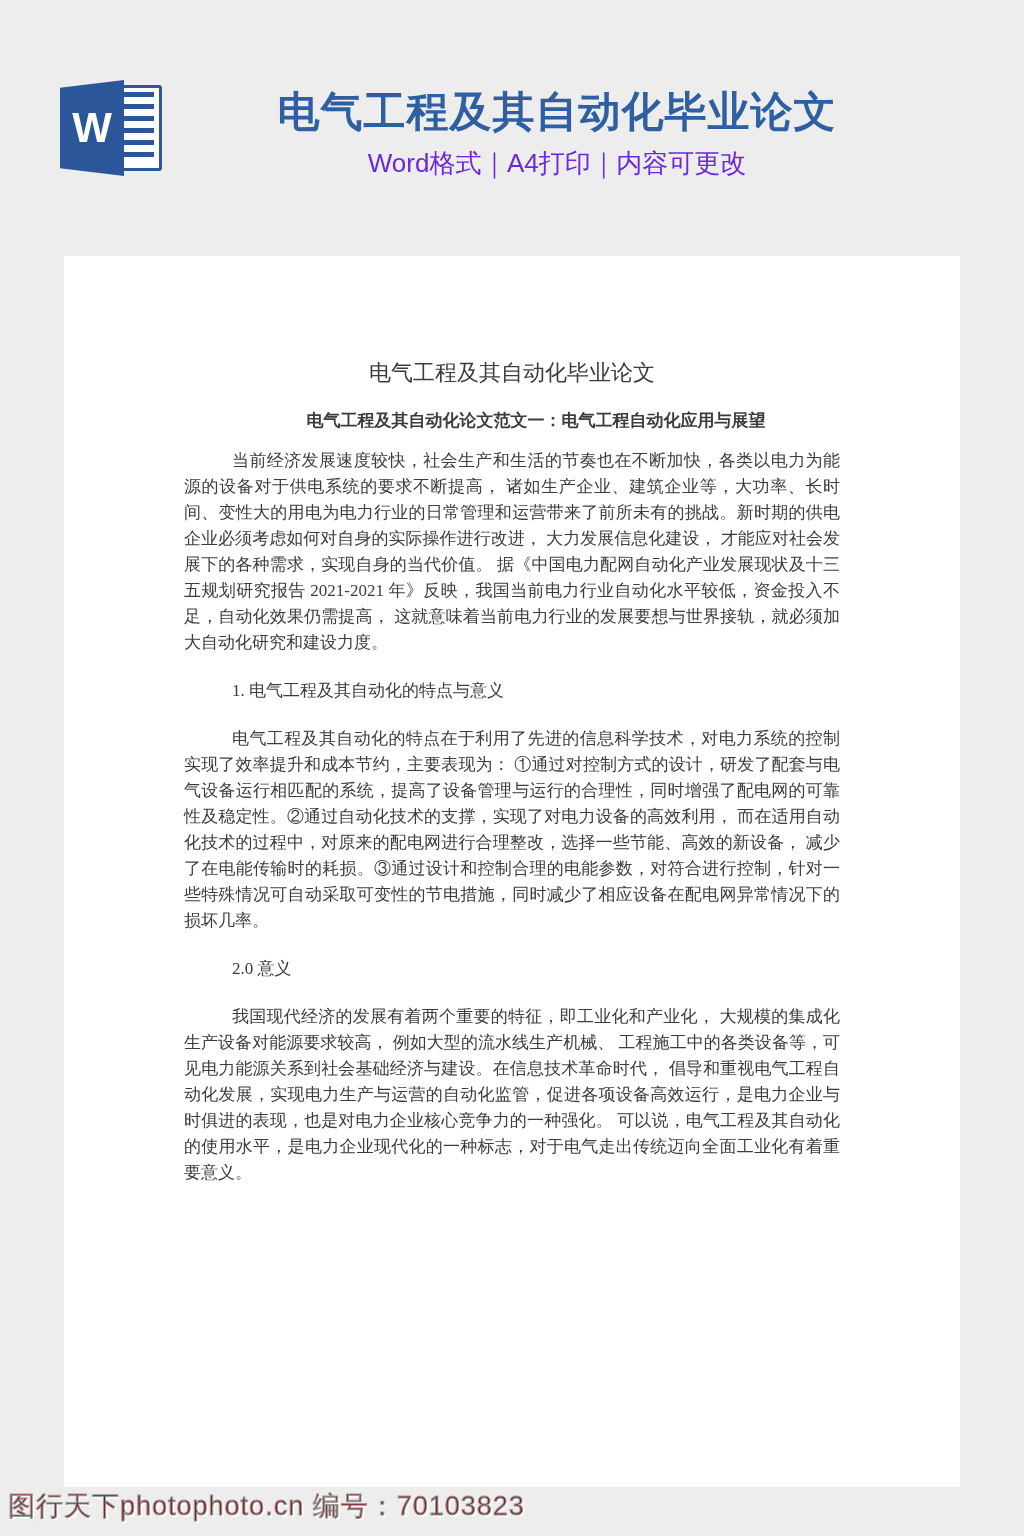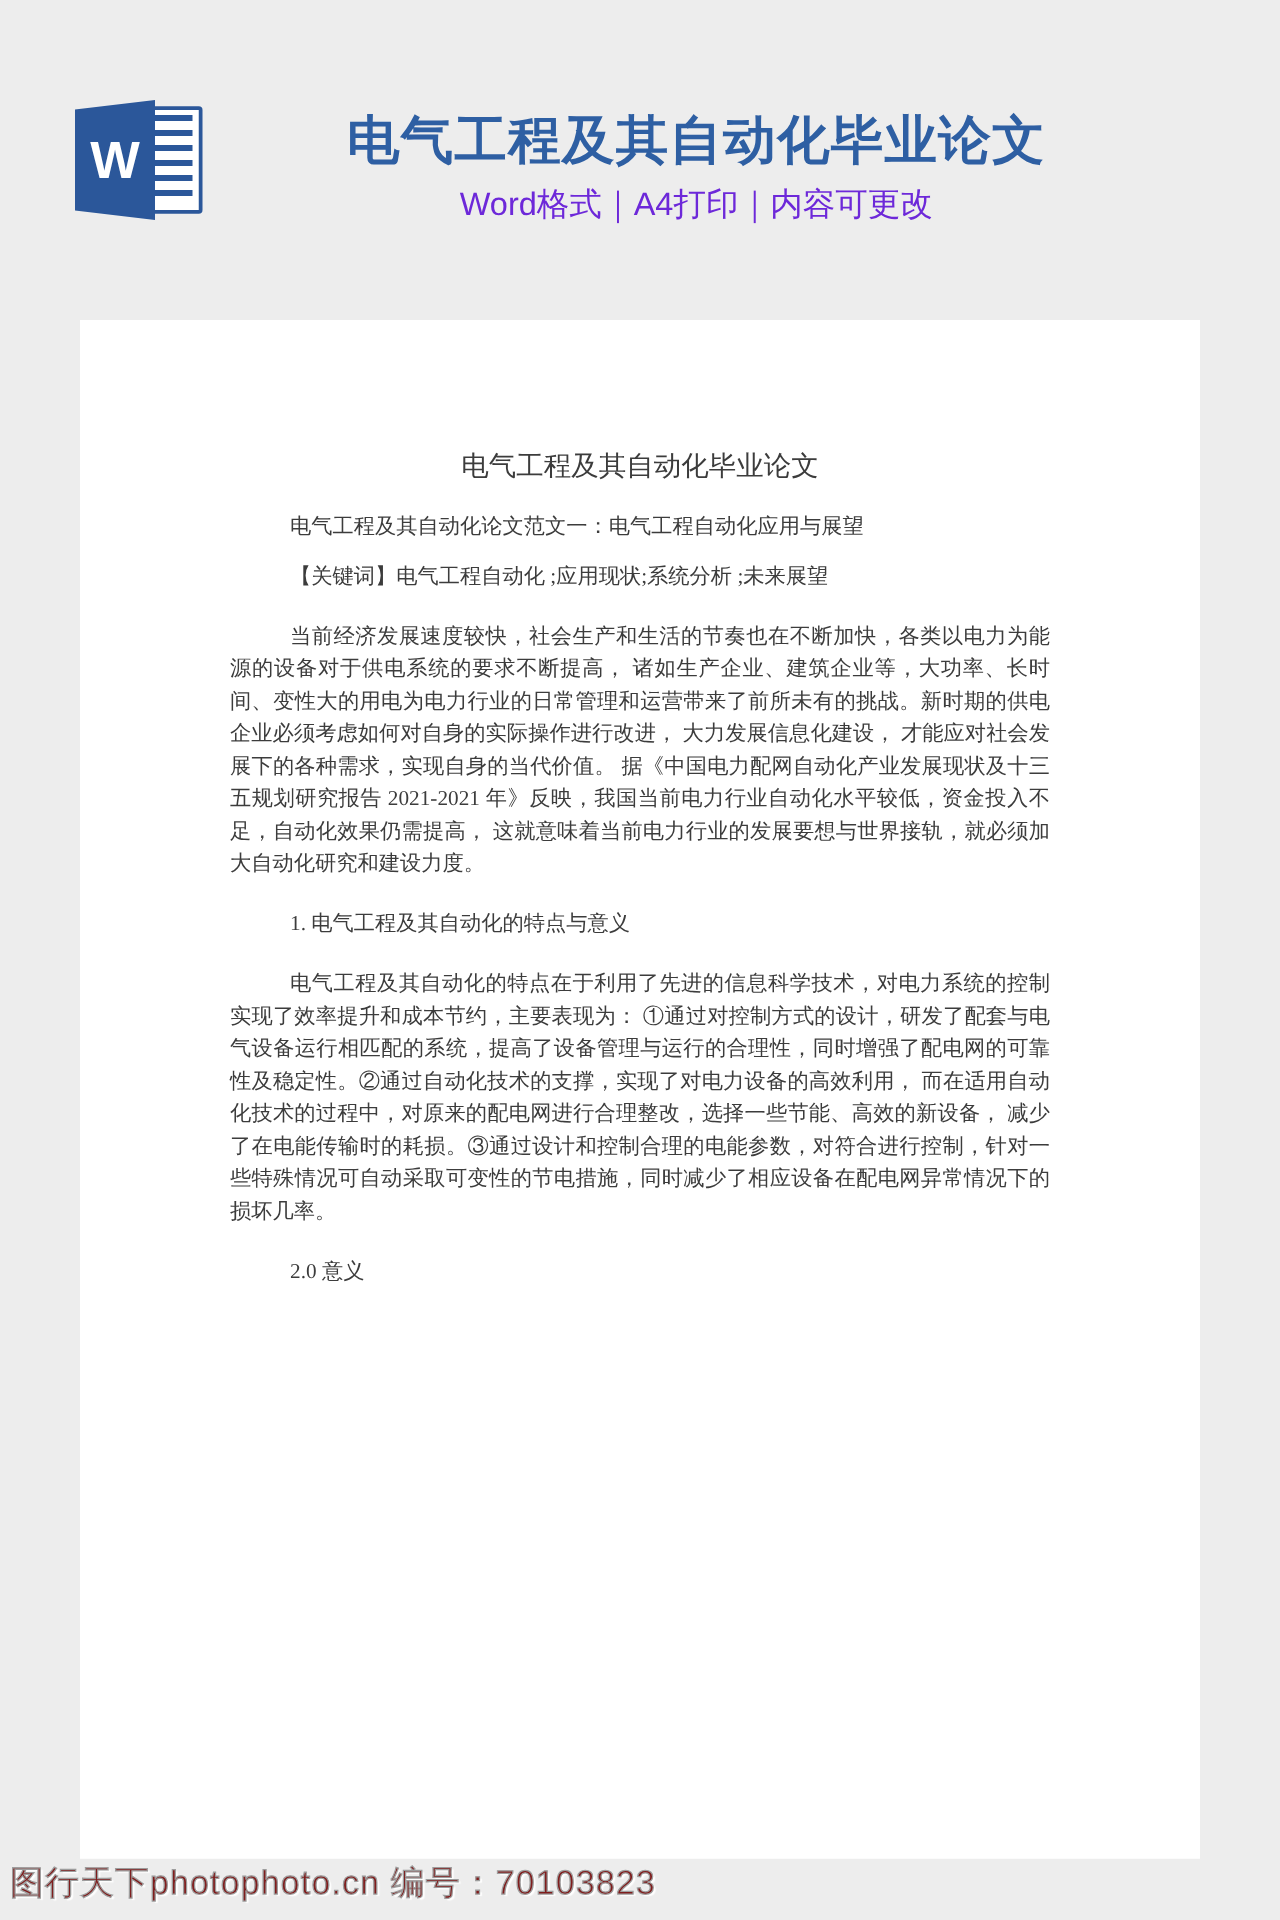--- a/index.html
+++ b/index.html
@@ -20,21 +20,21 @@
   .header-text { position:absolute; left:90px; right:0; top:86px; text-align:center; }
   .header-title { margin:0; font-size:42px; line-height:52px; font-weight:bold; color:#2e5fa3; letter-spacing:1px; }
   .header-sub { margin:10px 0 0 0; font-size:26px; line-height:30px; color:#6d28d9; }
 
   
   .page { position:absolute; left:64px; top:256px; width:896px; height:1231px; background:#ffffff; }
   .content { position:absolute; left:0; top:0; right:0; padding:100px 120px 0 120px;
       font-family:"Liberation Serif","DejaVu Serif", serif; font-size:17px; line-height:26px; color:#3c3c3c; }
   .doc-title { text-align:center; font-size:22px; line-height:34px; margin:0; font-weight:normal; }
   .blk { margin-top:22px; text-indent:48px; }
-  .blk-subject { margin-top:18px; font-family:"Liberation Sans", sans-serif; font-weight:normal; }
+  .blk-subject { margin-top:18px; font-family:"Liberation Sans", sans-serif; font-weight:bold;text-align:center; }
   .blk-subject + .blk { margin-top:14px; }
   .blk-paragraph { text-align:justify; }
   .blk-line { margin-top:0; }
   .blk-heading { }
 
   
   .watermark { position:absolute; left:8px; top:1490px; font-size:27px; line-height:32px;
       font-family:"Liberation Sans", sans-serif; color:#7f1d1d;
       -webkit-text-stroke:1px #9d9d9d; text-shadow:2px 2px 1px #ffffff; letter-spacing:1px; }
 </style>
@@ -52,24 +52,24 @@
       <h1 class="header-title">电气工程及其自动化毕业论文</h1>
       <p class="header-sub">Word格式｜A4打印｜内容可更改</p>
     </div>
   </div>
 
   <div class="page">
     <div class="content">
       <h2 class="doc-title">电气工程及其自动化毕业论文</h2>
       <div id="doc-body">
           <div class="blk blk-subject">电气工程及其自动化论文范文一：电气工程自动化应用与展望</div>
-          <div class="blk blk-line">【关键词】电气工程自动化 ;应用现状;系统分析 ;未来展望</div>
           <div class="blk blk-paragraph">当前经济发展速度较快，社会生产和生活的节奏也在不断加快，各类以电力为能源的设备对于供电系统的要求不断提高， 诸如生产企业、建筑企业等，大功率、长时间、变性大的用电为电力行业的日常管理和运营带来了前所未有的挑战。新时期的供电企业必须考虑如何对自身的实际操作进行改进， 大力发展信息化建设， 才能应对社会发展下的各种需求，实现自身的当代价值。 据《中国电力配网自动化产业发展现状及十三五规划研究报告 2021-2021 年》反映，我国当前电力行业自动化水平较低，资金投入不足，自动化效果仍需提高， 这就意味着当前电力行业的发展要想与世界接轨，就必须加大自动化研究和建设力度。</div>
           <div class="blk blk-heading">1. 电气工程及其自动化的特点与意义</div>
           <div class="blk blk-paragraph">电气工程及其自动化的特点在于利用了先进的信息科学技术，对电力系统的控制实现了效率提升和成本节约，主要表现为： ①通过对控制方式的设计，研发了配套与电气设备运行相匹配的系统，提高了设备管理与运行的合理性，同时增强了配电网的可靠性及稳定性。②通过自动化技术的支撑，实现了对电力设备的高效利用， 而在适用自动化技术的过程中，对原来的配电网进行合理整改，选择一些节能、高效的新设备， 减少了在电能传输时的耗损。③通过设计和控制合理的电能参数，对符合进行控制，针对一些特殊情况可自动采取可变性的节电措施，同时减少了相应设备在配电网异常情况下的损坏几率。</div>
           <div class="blk blk-heading">2.0 意义</div>
+          <div class="blk blk-paragraph">我国现代经济的发展有着两个重要的特征，即工业化和产业化， 大规模的集成化生产设备对能源要求较高， 例如大型的流水线生产机械、 工程施工中的各类设备等，可见电力能源关系到社会基础经济与建设。在信息技术革命时代， 倡导和重视电气工程自动化发展，实现电力生产与运营的自动化监管，促进各项设备高效运行，是电力企业与时俱进的表现，也是对电力企业核心竞争力的一种强化。 可以说，电气工程及其自动化的使用水平，是电力企业现代化的一种标志，对于电气走出传统迈向全面工业化有着重要意义。</div>
         </div>
     </div>
   </div>
 
   <div class="watermark">图行天下photophoto.cn 编号：70103823</div>
 
 </div>
 
 </body></html>

